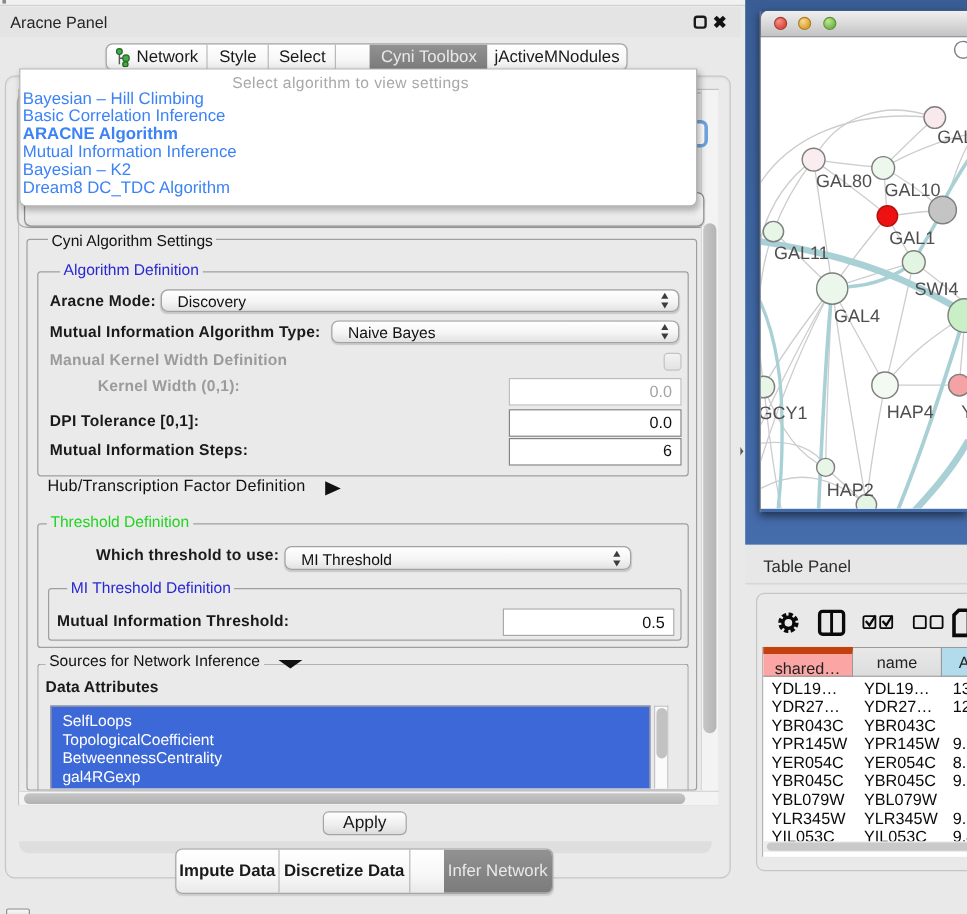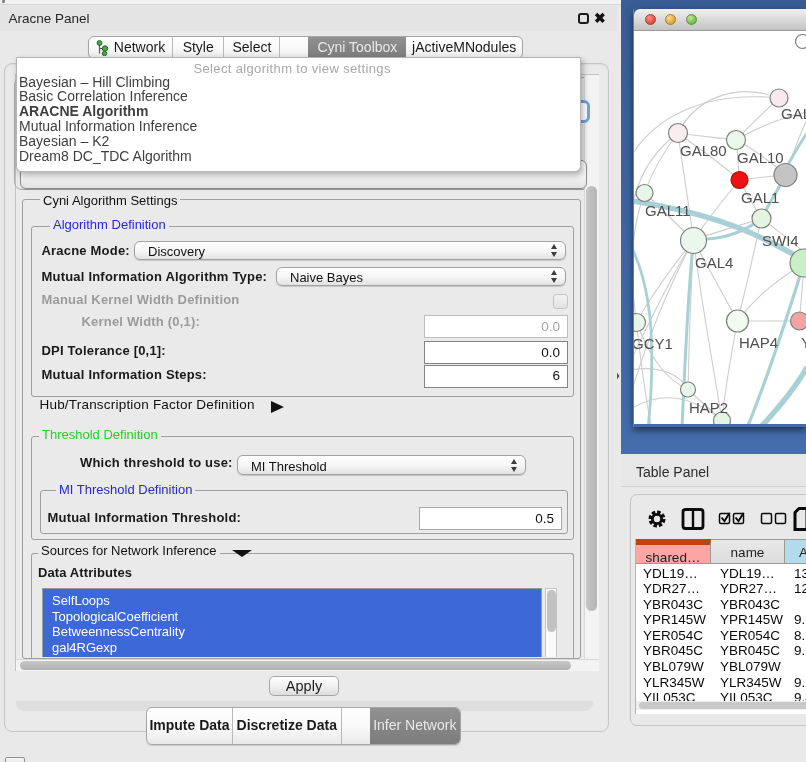--- a/index.html
+++ b/index.html
@@ -136,21 +136,21 @@
     <div class="sg" style="width:95px;font-weight:bold;">Impute Data</div>
     <div class="sg" style="width:120px;font-weight:bold;">Discretize Data</div>
     <div class="sg sel" style="width:100px;">Infer Network</div>
   </div>
 
   <div class="abs" style="left:4.5px;top:757px;width:20px;height:10px;border:1.5px solid #8e8e8e;border-radius:2px;background:linear-gradient(180deg,#f7f7f7,#dcdcdc);"></div>
 </div>
 
 <div class="abs" style="left:15.5px;top:57px;width:565.5px;height:114.5px;background:#fff;border:1px solid #b5b5b5;border-radius:0 0 6px 6px;box-shadow:2px 3px 6px rgba(0,0,0,0.3);z-index:30;">
   <div class="abs" style="left:177px;top:3px;font-size:13px;color:#a8a8a8;letter-spacing:0.35px;">Select algorithm to view settings</div>
-  <div class="abs" style="left:2.5px;top:16.5px;font-size:14px;color:#404040;line-height:14.85px;white-space:nowrap;">Bayesian – Hill Climbing<br>Basic Correlation Inference<br><b>ARACNE Algorithm</b><br>Mutual Information Inference<br>Bayesian – K2<br>Dream8 DC_TDC Algorithm</div>
+  <div class="abs" style="left:2.5px;top:16.5px;font-size:14px;color:#3b82f6;line-height:14.85px;white-space:nowrap;">Bayesian – Hill Climbing<br>Basic Correlation Inference<br><b>ARACNE Algorithm</b><br>Mutual Information Inference<br>Bayesian – K2<br>Dream8 DC_TDC Algorithm</div>
 </div>
 
 <div class="abs" style="left:621px;top:0;width:185px;height:454px;background:linear-gradient(180deg,#395d94 0%,#3f66a3 55%,#456cab 100%);"></div>
 
 <div class="abs" style="left:633px;top:9px;width:173px;height:418px;box-shadow:0 3px 7px rgba(0,0,0,0.55);border-left:1px solid #7b7b7b;">
   <div class="abs" style="left:0;top:0;width:173px;height:22px;background:linear-gradient(180deg,#f0f0f0 0%,#dcdcdc 45%,#c3c3c3 100%);border-top-left-radius:6px;border-bottom:1px solid #9a9a9a;">
     <div class="abs" style="left:11px;top:5px;width:11px;height:11px;border-radius:50%;background:radial-gradient(circle at 35% 30%,#f4928b,#e04b3d 70%);border:1px solid #a53c31;"></div>
     <div class="abs" style="left:31px;top:5px;width:11px;height:11px;border-radius:50%;background:radial-gradient(circle at 35% 30%,#f8dc8e,#e0a235 70%);border:1px solid #ab7c23;"></div>
     <div class="abs" style="left:51.5px;top:5px;width:11px;height:11px;border-radius:50%;background:radial-gradient(circle at 35% 30%,#c0e695,#74b84a 70%);border:1px solid #5d9336;"></div>
   </div>

